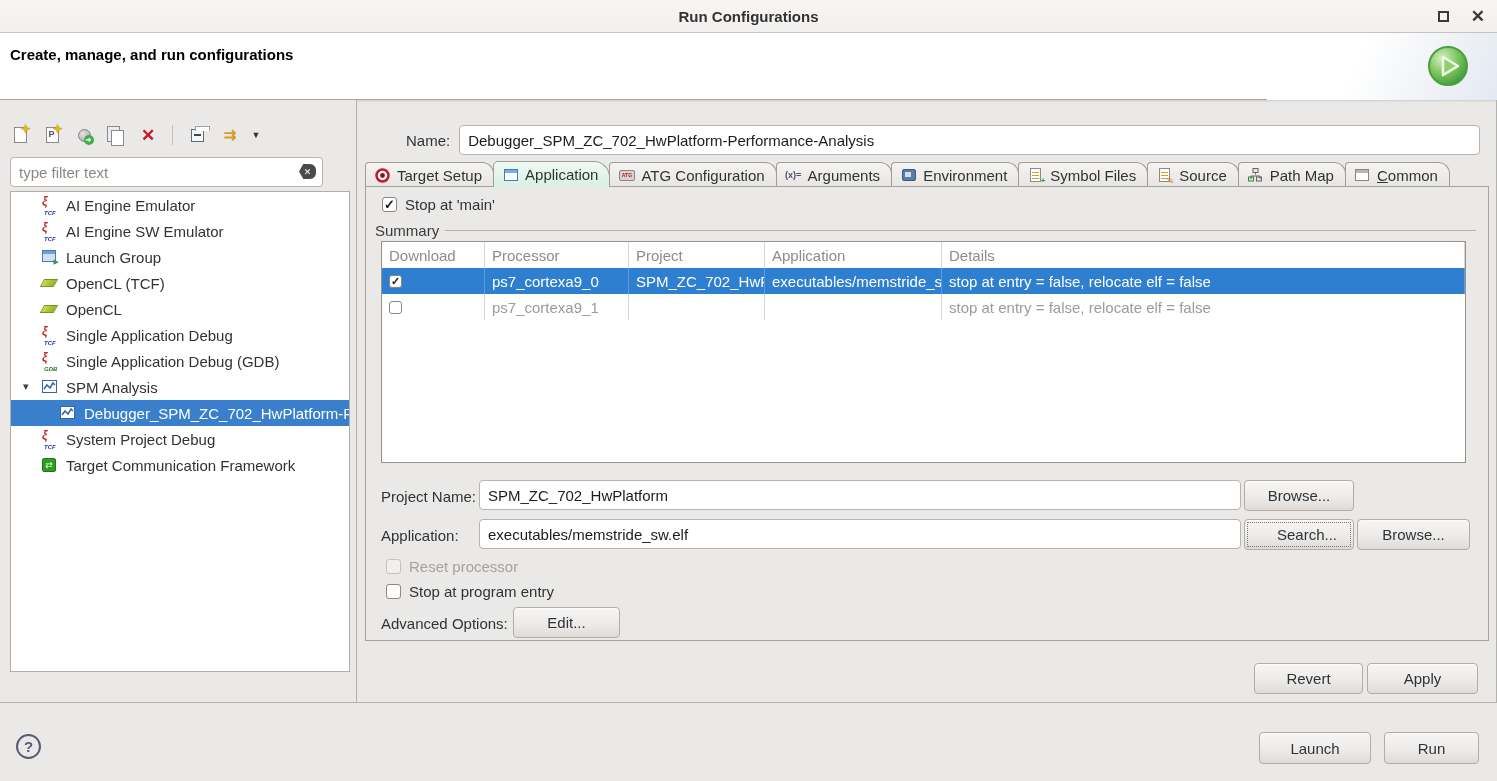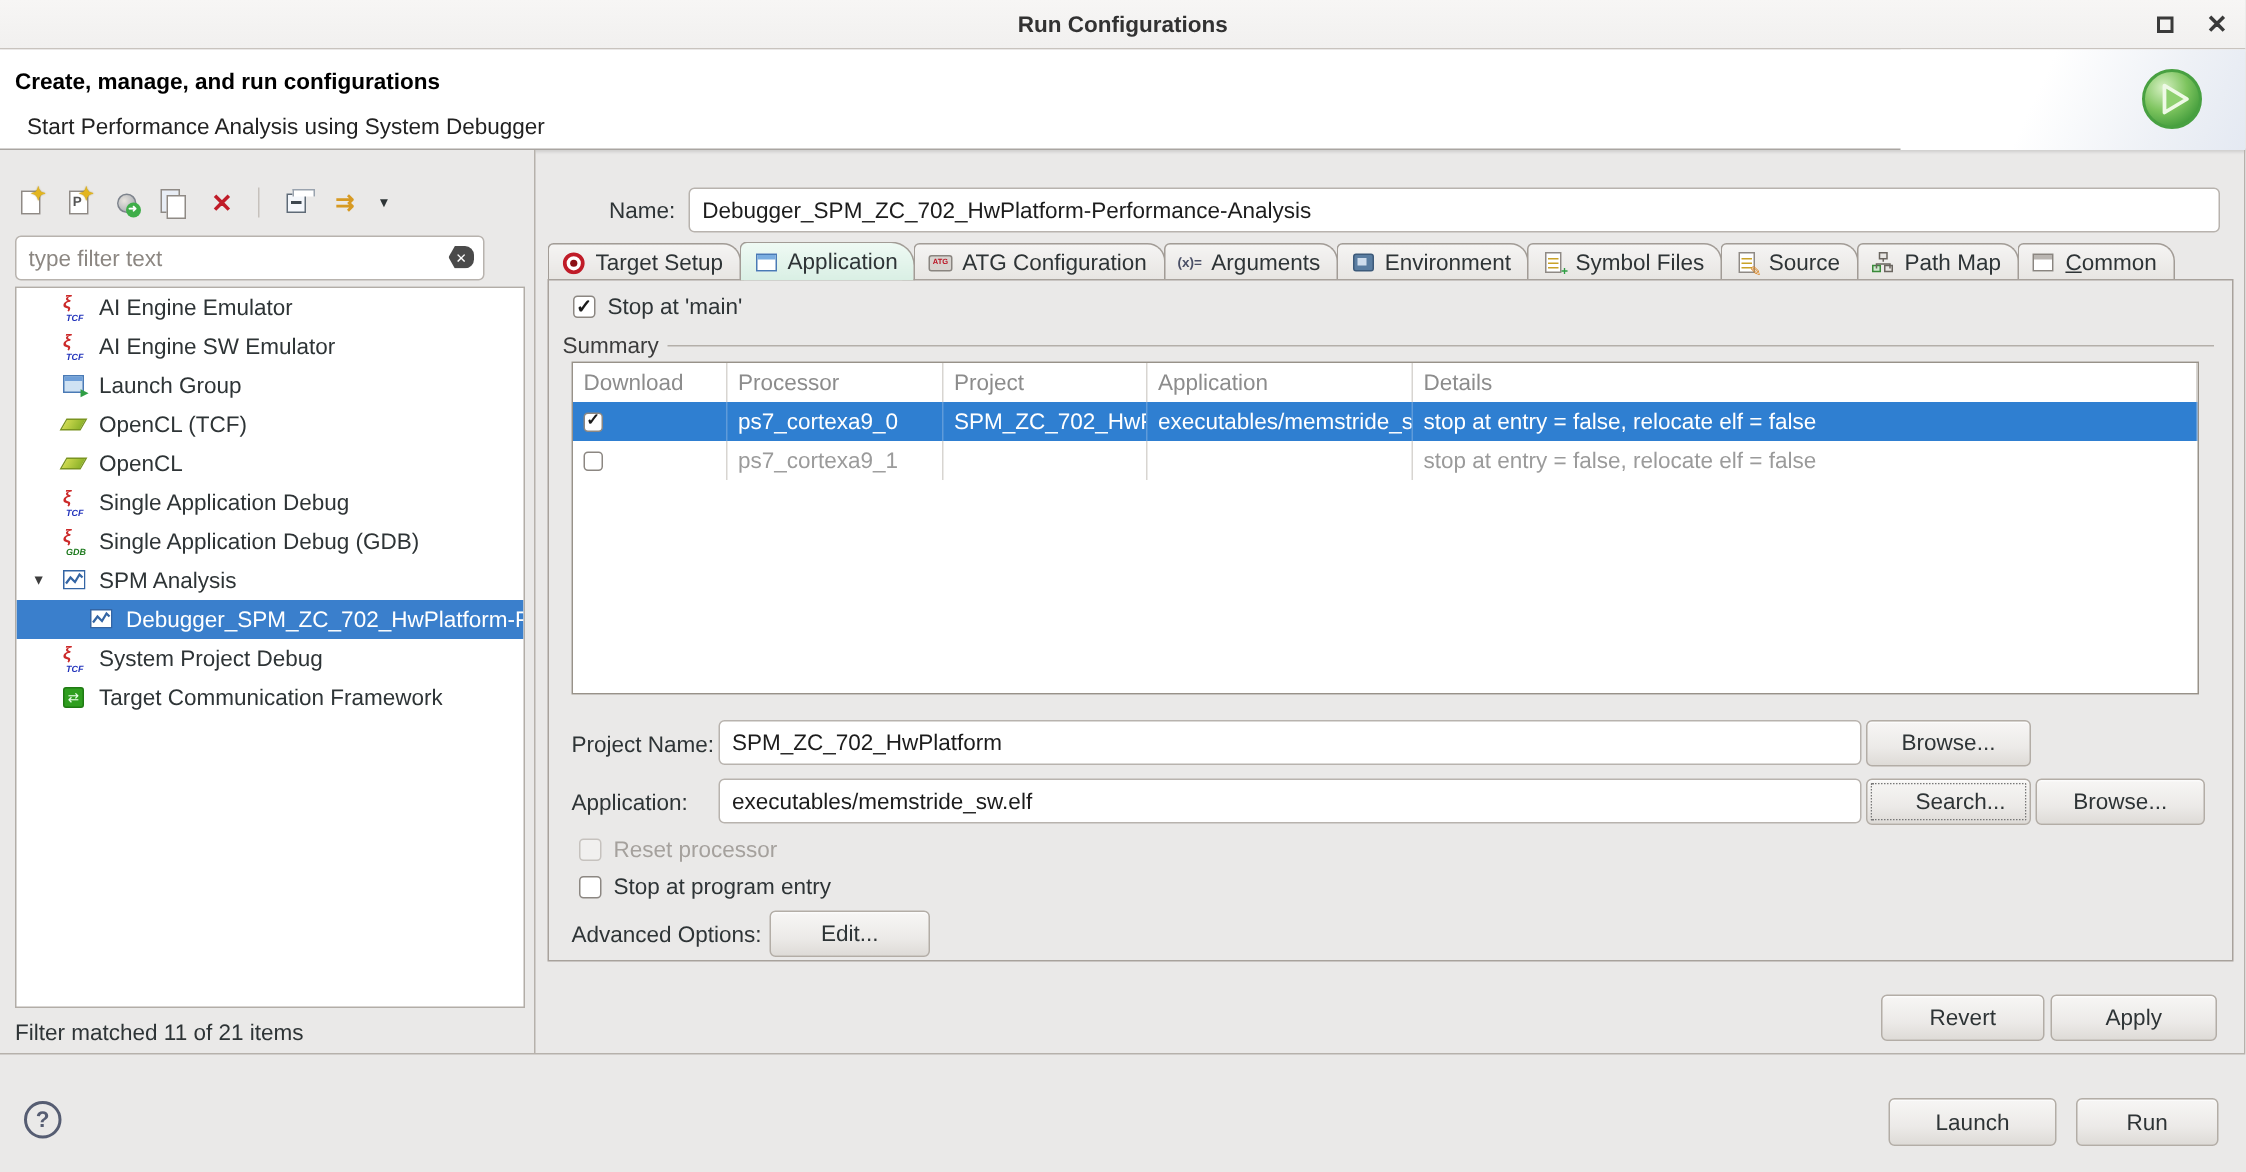--- a/index.html
+++ b/index.html
@@ -208,21 +208,20 @@
   <span class="wtitle">Run Configurations</span>
   <div class="win-controls">
     <span class="btn-max"></span>
     <span class="btn-close">✕</span>
   </div>
 </div>
 
 <div class="header">
   <div class="banner-right"></div>
   <h1>Create, manage, and run configurations</h1>
-  <div class="subtitle">Start Performance Analysis using System Debugger</div>
   <svg class="play-badge" viewBox="0 0 44 44">
     <defs>
       <radialGradient id="pg1" cx="35%" cy="30%" r="75%">
         <stop offset="0%" stop-color="#d6f0c2"></stop>
         <stop offset="55%" stop-color="#7dc45e"></stop>
         <stop offset="100%" stop-color="#3f9a3a"></stop>
       </radialGradient>
     </defs>
     <circle cx="22" cy="22" r="19" fill="url(#pg1)" stroke="#48a041" stroke-width="2"></circle>
     <polygon points="17,13 32,22 17,31" fill="#8ed06f" stroke="#eef9e6" stroke-width="2.5" stroke-linejoin="round"></polygon>
@@ -347,21 +346,20 @@
       <span class="tlabel">System Project Debug</span>
     </div>
     <div class="tree-item">
       <span class="ticon">
           <span class="ic-tcfw">⇄</span>
         </span>
       <span class="tlabel">Target Communication Framework</span>
     </div>
   </div>
 
-  <div class="sb-status">Filter matched 11 of 21 items</div>
 </div>
 
 <div class="rightpanel">
 
   <div class="name-row">
     <span class="nlabel">Name:</span>
     <input class="tinput name-input" value="Debugger_SPM_ZC_702_HwPlatform-Performance-Analysis" style="">
   </div>
 
   <div class="tabs">

